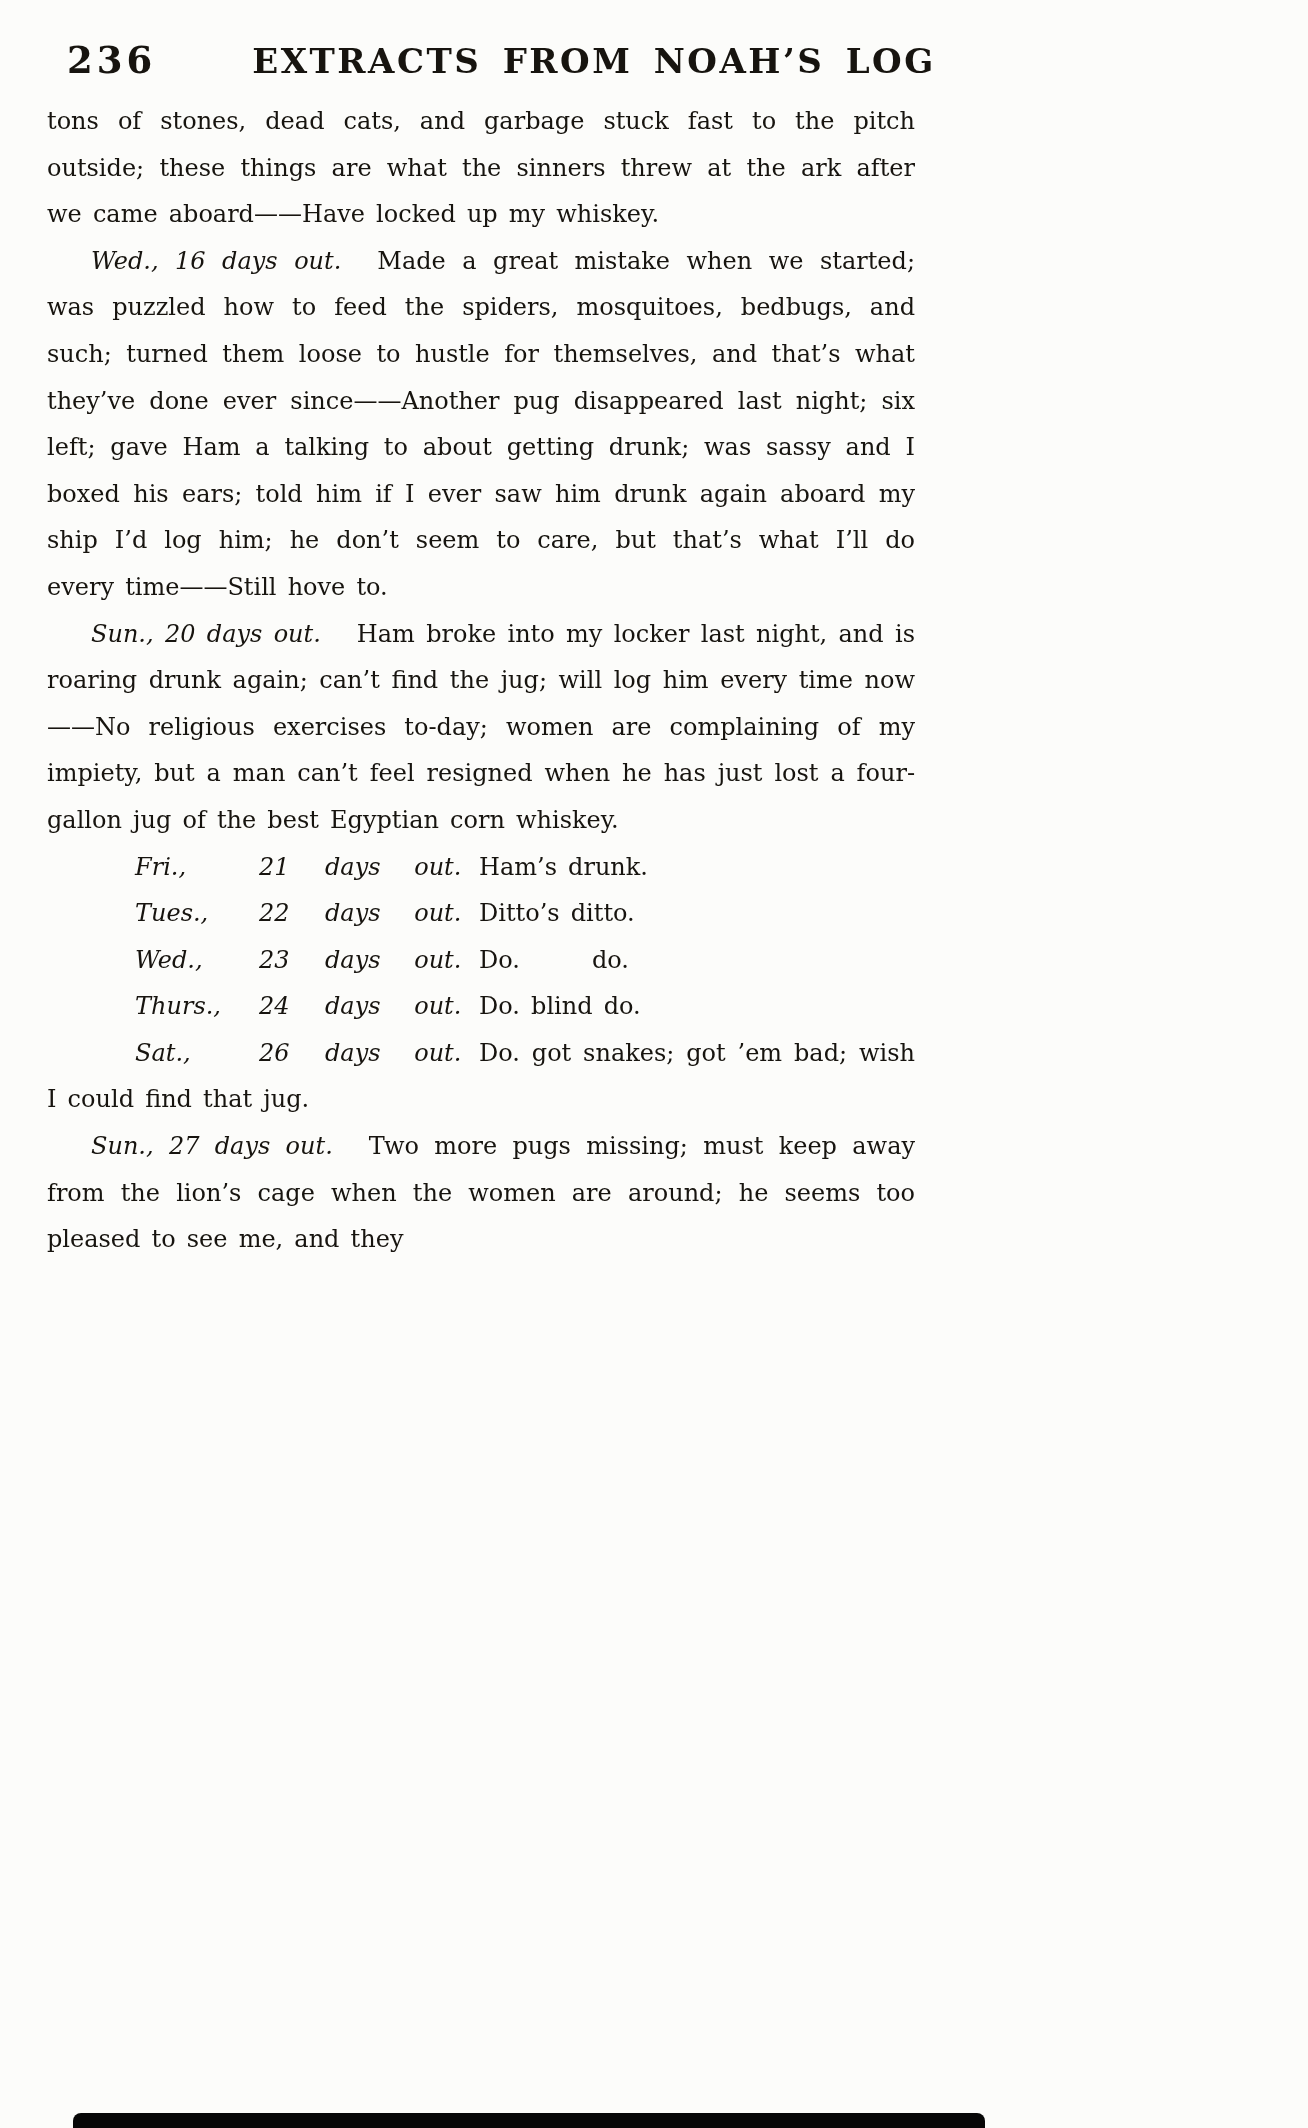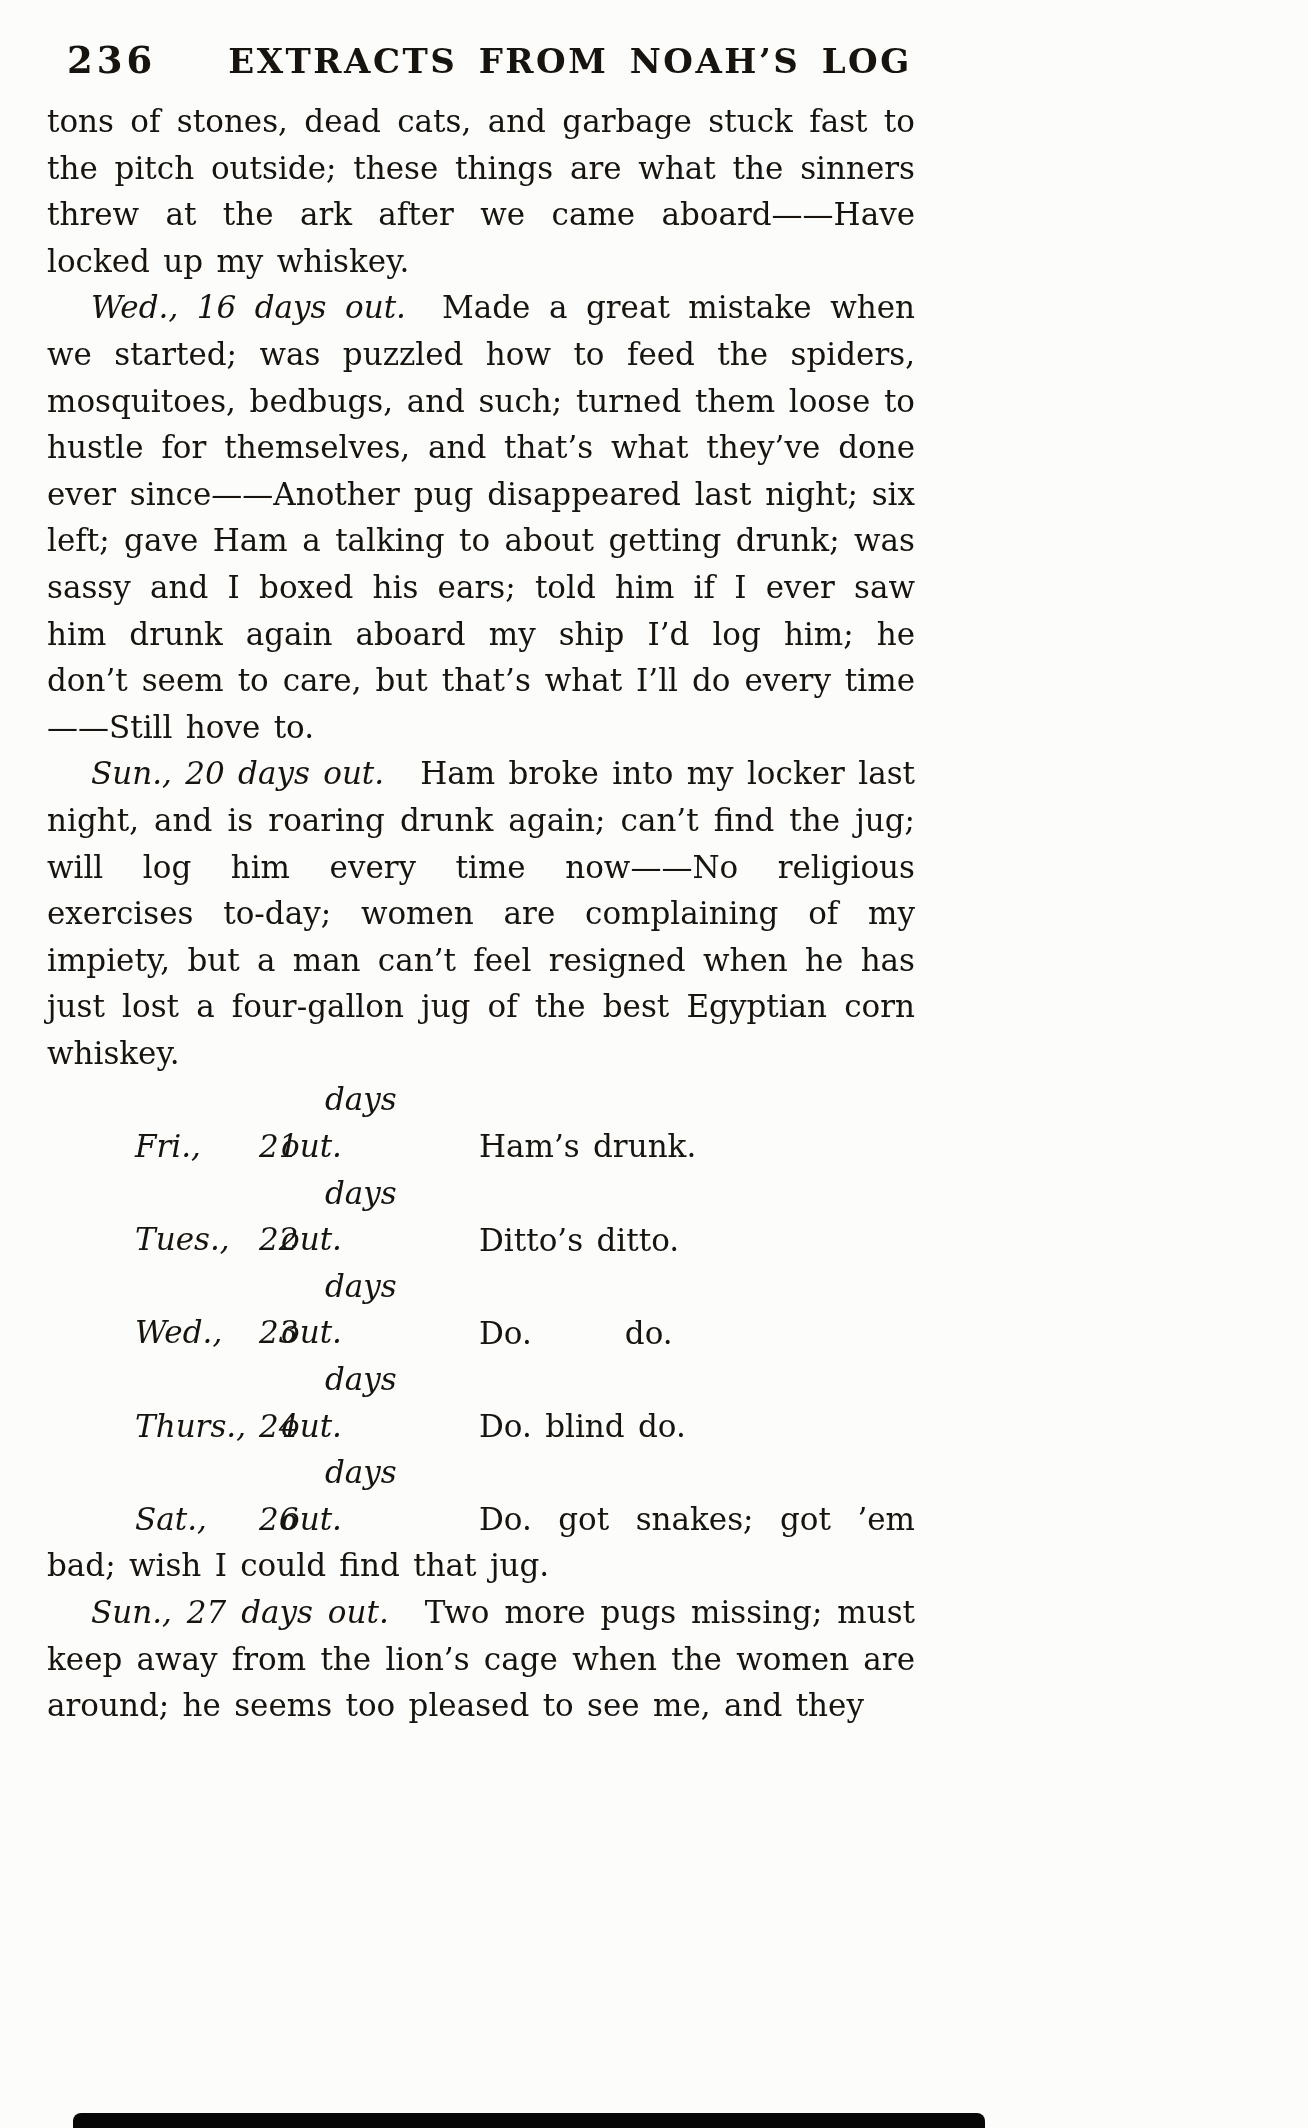--- a/index.html
+++ b/index.html
@@ -23,31 +23,31 @@
   .pagenum {
     font-size: 37px;
     font-weight: bold;
     letter-spacing: 4px;
   }
   .title {
     font-size: 34px;
     font-weight: bold;
     letter-spacing: 2.5px;
     word-spacing: 7px;
-    margin-left: 72px;
+    margin-left: 96px;
   }
 
   .page-body {
     margin: 16px 0 0 47px;
     width: 868px;
   }
 
   p.para {
     margin: 0;
-    font-size: 31px;
+    font-size: 24px;
     line-height: 46.6px;
     text-align: justify;
     word-spacing: 3.5px;
   }
   p.entry, p.log { text-indent: 44px; }
 
   .lead {
     margin-right: 36px;
   }
 

